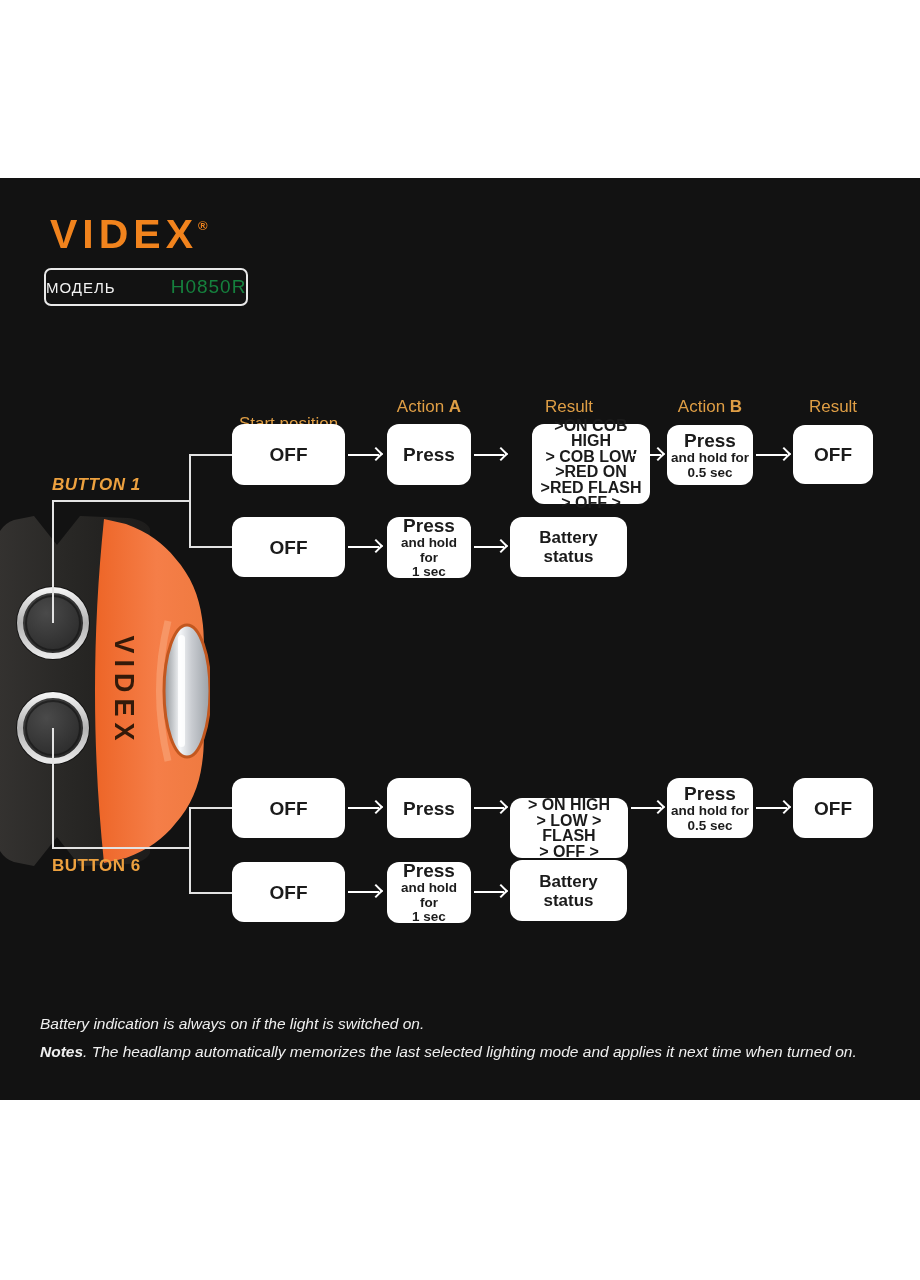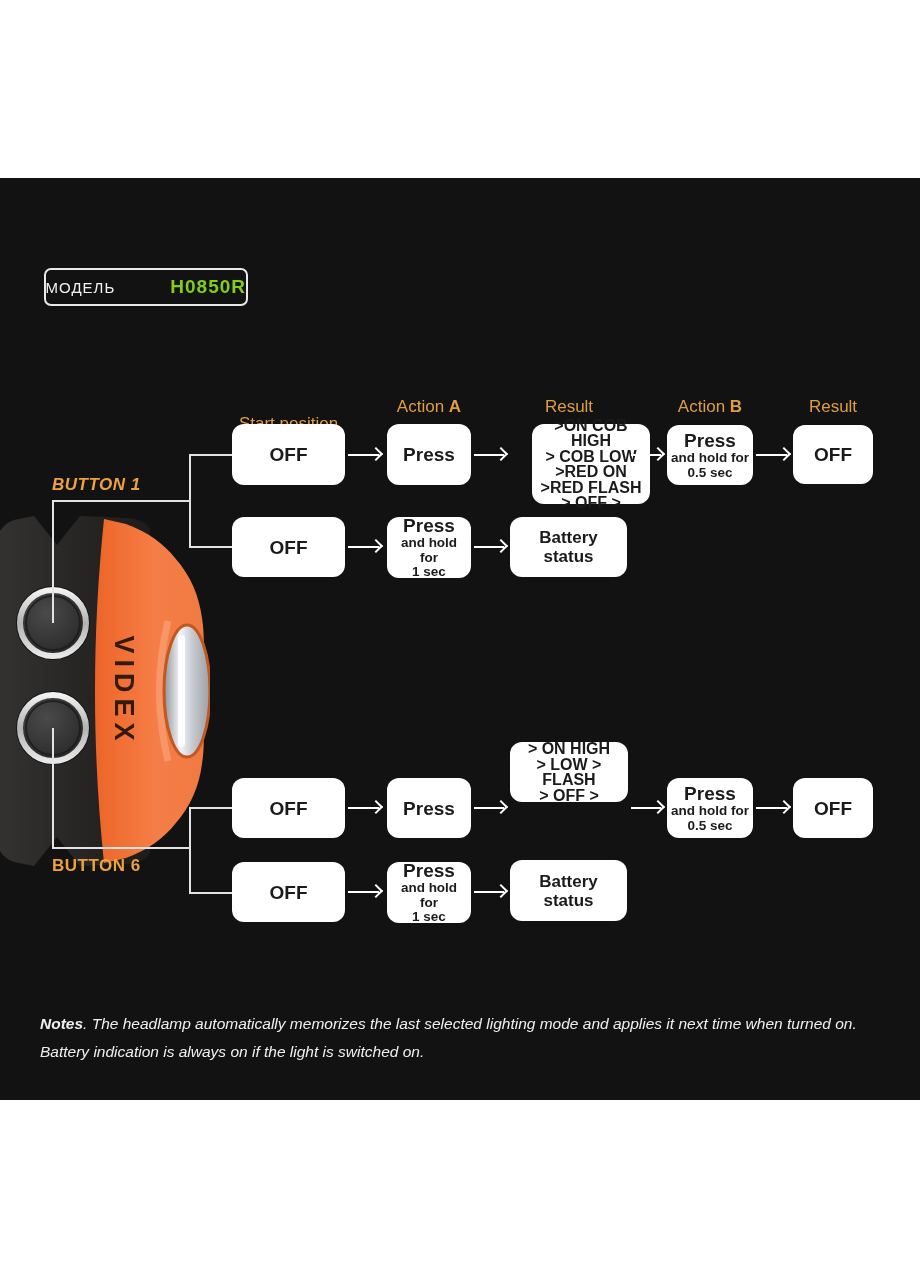--- a/index.html
+++ b/index.html
@@ -5,24 +5,24 @@
   html,body{margin:0;padding:0;background:#ffffff;}
   .page{position:relative;width:920px;height:1280px;background:#ffffff;overflow:hidden;
         font-family:"Liberation Sans",sans-serif;}
   .panel{position:absolute;left:0;top:178px;width:920px;height:922px;background:#121212;overflow:hidden;}
 
   
   .logo{position:absolute;left:50px;top:36px;color:#f1831d;font-weight:bold;font-size:41px;
         letter-spacing:5px;line-height:1;white-space:nowrap;}
   .logo sup{font-size:13px;letter-spacing:0;vertical-align:18px;}
   .model-box{position:absolute;left:44px;top:90px;width:204px;height:38px;border:2px solid #e9e9e9;
-        border-radius:7px;display:flex;align-items:center;justify-content:flex-end;gap:10px;box-sizing:border-box;}
+        border-radius:7px;display:flex;align-items:center;justify-content:space-between;gap:10px;box-sizing:border-box;}
   .model-label{color:#f2f2f2;font-size:15px;font-weight:300;letter-spacing:1px;}
   .model-divider{width:2px;height:22px;background:#dedede;}
-  .model-value{color:#84cc16;font-size:19px;font-weight:bold;letter-spacing:1px;margin-left:35px;}
+  .model-value{color:#15803d;font-size:19px;font-weight:normal;letter-spacing:1px;margin-left:35px;}
   .title{position:absolute;left:440px;top:44px;width:436px;text-align:right;color:#f5f5f5;
         font-size:28px;letter-spacing:1.5px;white-space:nowrap;}
 
   
   .hdr{position:absolute;color:#df9e45;font-size:17px;text-align:center;white-space:nowrap;}
   .hdr b{font-weight:bold;}
 
   
   .box{position:absolute;background:#ffffff;border-radius:12px;color:#1b1b1b;font-weight:bold;
        display:flex;flex-direction:column;align-items:center;justify-content:center;
@@ -49,20 +49,21 @@
   .notes b{font-weight:bold;}
 
   .device-svg{position:absolute;left:0;top:327px;width:210px;height:372px;}
 </style>
 </head>
 <body>
 
 <div class="page">
   <div class="panel">
 
+    <div class="logo"><span>VIDEX</span><sup>®</sup></div>
     <div class="model-box">
       <span class="model-label">МОДЕЛЬ</span>
       <span class="model-divider"></span>
       <span class="model-value">H0850R</span>
     </div>
 
     <div class="hdr" style="left:232px;top:236px;width:113px;"><span>Start position</span><b></b></div>
     <div class="hdr" style="left:387px;top:219px;width:84px;"><span>Action </span><b>A</b></div>
     <div class="hdr" style="left:510px;top:219px;width:118px;"><span>Result</span><b></b></div>
     <div class="hdr" style="left:667px;top:219px;width:86px;"><span>Action </span><b>B</b></div>
@@ -171,21 +172,21 @@
       </div>
 
     <div class="box" style="left:232px;top:600px;width:113px;height:60px;">
         <div class="box-main">OFF</div>
       </div>
     <div class="arrow" style="left:348px;top:624px;width:34px;"></div>
     <div class="box" style="left:387px;top:600px;width:84px;height:60px;">
         <div class="box-main">Press</div>
       </div>
     <div class="arrow" style="left:474px;top:624px;width:33px;"></div>
-    <div class="box" style="left:510px;top:564px;width:118px;height:60px;">
+    <div class="box" style="left:510px;top:620px;width:118px;height:60px;">
         <div class="box-list">&gt; ON HIGH
 &gt; LOW &gt; FLASH
 &gt; OFF &gt;</div>
       </div>
     <div class="arrow" style="left:631px;top:624px;width:33px;"></div>
     <div class="box" style="left:667px;top:600px;width:86px;height:60px;">
         <div class="box-main">Press</div>
         <div class="box-sub">and hold for
 0.5 sec</div>
       </div>
@@ -203,18 +204,18 @@
         <div class="box-sub">and hold for
 1 sec</div>
       </div>
     <div class="arrow" style="left:474px;top:708px;width:33px;"></div>
     <div class="box" style="left:510px;top:682px;width:117px;height:61px;">
         <div class="box-two">Battery
 status</div>
       </div>
 
     <div class="notes">
+      <div>Battery indication is always on if the light is switched on.</div>
       <div><b>Notes</b><span>. The headlamp automatically memorizes the last selected lighting mode and applies it next time when turned on.</span></div>
-      <div>Battery indication is always on if the light is switched on.</div>
     </div>
 
   </div>
 </div>
 
 </body></html>

